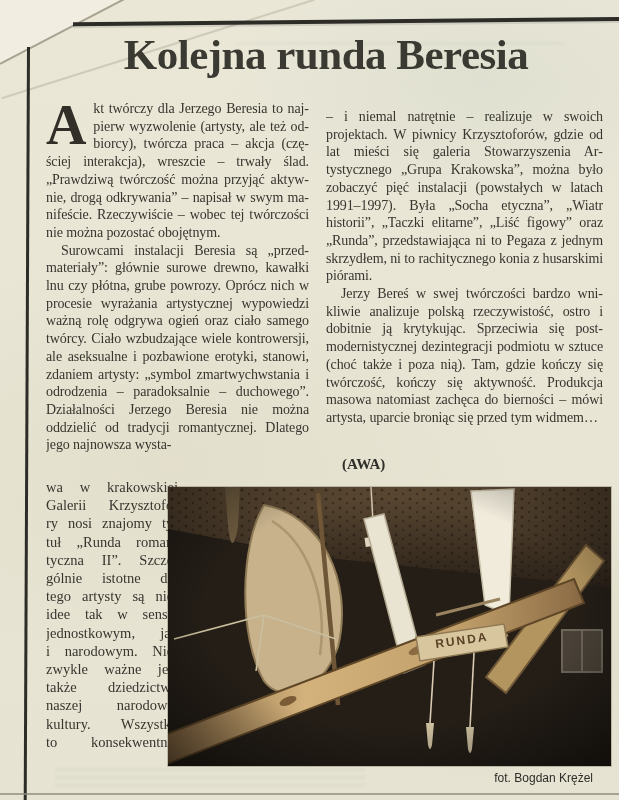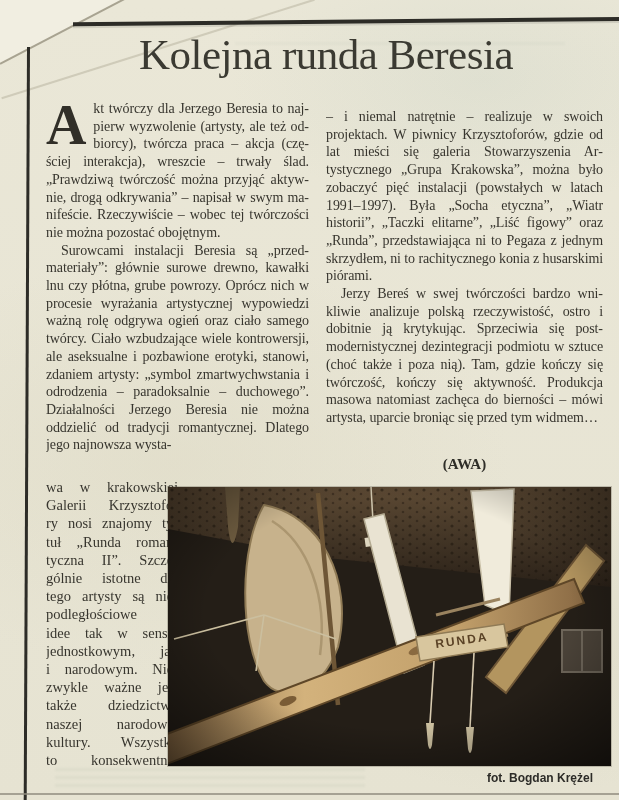--- a/index.html
+++ b/index.html
@@ -22,38 +22,38 @@
   .fold-line2{position:absolute;left:-6px;top:48px;width:328px;height:1.5px;background:#c8c4b2;
     transform:rotate(-17.5deg);opacity:.8;}
   
   .top-rule{position:absolute;left:73px;top:17px;width:548px;height:3.5px;background:#2d2c27;
     transform:rotate(-0.55deg);transform-origin:right center;box-shadow:0 2px 0 rgba(45,44,39,.12);}
   .left-rule{position:absolute;left:27px;top:47px;width:3px;height:760px;background:#2d2c27;
     transform:rotate(0.25deg);transform-origin:top center;}
   .bottom-rule{position:absolute;left:0;top:793px;width:619px;height:2px;background:#8f8b7d;opacity:.75;}
   
   .title{position:absolute;left:48px;top:30px;width:556px;margin:0;
-    font-size:43px;font-weight:400;letter-spacing:-.5px;text-align:center;color:#3b3a32;}
+    font-size:43px;font-weight:700;letter-spacing:-.5px;text-align:center;color:#3b3a32;}
   
   .col{position:absolute;font-size:14px;line-height:17.7px;letter-spacing:-.1px;text-align:justify;}
   .col p{margin:0;hyphens:manual;}
   .col1{left:46px;top:100px;width:263px;height:378px;overflow:hidden;}
   .col2{left:326px;top:108px;width:277px;height:356px;overflow:hidden;}
   .indent{text-indent:15px;}
   .dropcap{float:left;font-size:56px;line-height:46px;font-weight:bold;color:#312f28;
     padding:2px 7px 0 0;}
   .narrowcol{position:absolute;left:46px;top:478px;width:132px;font-size:14.5px;line-height:18.2px;}
   .nline{text-align:justify;text-align-last:justify;white-space:nowrap;overflow:hidden;}
-  .byline{position:absolute;left:326px;top:456px;width:277px;text-align:center;
+  .byline{position:absolute;left:342px;top:456px;width:277px;text-align:left;
     font-weight:bold;font-size:15px;color:#2f2e28;}
   
   .photo{position:absolute;left:168px;top:487px;width:443px;height:279px;overflow:hidden;
     box-shadow:0 0 0 1px rgba(60,55,45,.25);}
   .caption{position:absolute;left:300px;top:771px;width:293px;text-align:right;
-    font-family:"Liberation Sans", sans-serif;font-weight:bold;font-size:12px;color:#2d2c28;}
+    font-family:"Liberation Sans", sans-serif;font-weight:normal;font-size:12px;color:#2d2c28;}
   
   .bleed{position:absolute;opacity:.10;filter:blur(1px);pointer-events:none;
     background:repeating-linear-gradient(0deg, transparent 0 5px, rgba(80,105,85,.55) 5px 8px);}
   .bleed.b1{left:55px;top:768px;width:310px;height:24px;}
   .bleed.b2{left:235px;top:38px;width:330px;height:12px;opacity:.07;}
 </style>
 </head>
 <body>
 
 <div id="page">
@@ -77,21 +77,20 @@
   </div>
 
   <div class="narrowcol">
       <div class="nline">wa w krakowskiej</div>
       <div class="nline">Galerii Krzysztofo-</div>
       <div class="nline">ry nosi znajomy ty-</div>
       <div class="nline">tuł „Runda roman-</div>
       <div class="nline">tyczna II”. Szcze-</div>
       <div class="nline">gólnie istotne dla</div>
       <div class="nline">tego artysty są nie-</div>
-      <div class="nline">podległościowe</div>
       <div class="nline">idee tak w sensie</div>
       <div class="nline">jednostkowym, jak</div>
       <div class="nline">i narodowym. Nie-</div>
       <div class="nline">zwykle ważne jest</div>
       <div class="nline">także dziedzictwo</div>
       <div class="nline">naszej narodowej</div>
       <div class="nline">kultury. Wszystko</div>
       <div class="nline">to konsekwentnie</div>
     </div>
 

